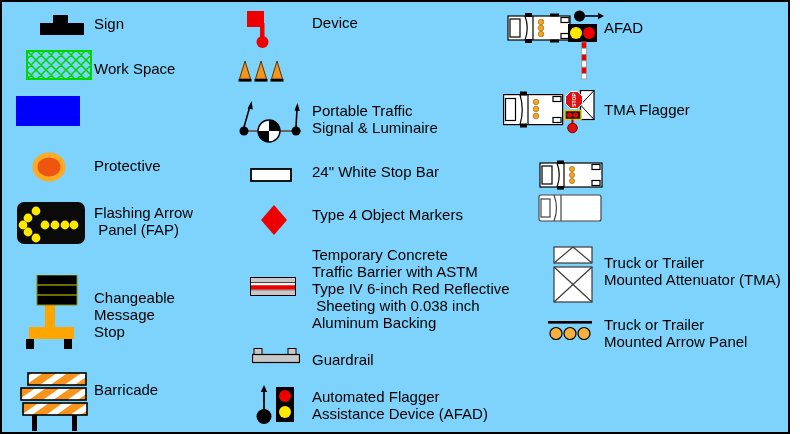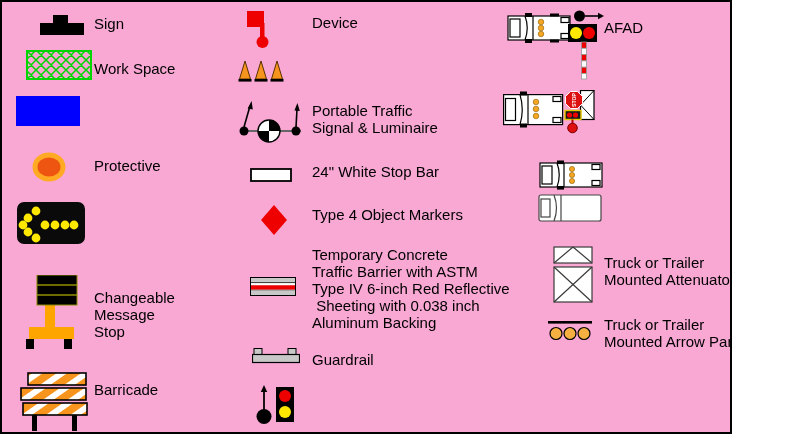--- a/index.html
+++ b/index.html
@@ -1,21 +1,21 @@
 <!DOCTYPE html>
 <html><head>
 <meta charset="utf-8">
 <style>
   html,body{margin:0;padding:0;background:#fff;}
   #legend-root{
     position:relative;
-    width:732px;height:434px;
+    width:790px;height:434px;
     box-sizing:border-box;
     border:2px solid #000;
-    background:#f9a8d4;
+    background:#7dd3fc;
     font-family:"Liberation Sans",sans-serif;
     overflow:hidden;
   }
   .icon{position:absolute;line-height:0;}
   .lbl{
     position:absolute;
     font-size:15px;line-height:17px;
     color:#000;white-space:pre;
   }
 </style>
@@ -67,20 +67,22 @@
         <circle cx="6" cy="23" r="4.4"></circle>
           <circle cx="11" cy="30" r="4.4"></circle>
         <circle cx="19" cy="36" r="4.4"></circle>
         <circle cx="28" cy="23" r="4.4"></circle>
           <circle cx="38" cy="23" r="4.4"></circle>
         <circle cx="48" cy="23" r="4.4"></circle>
           <circle cx="57" cy="23" r="4.4"></circle>
       </g>
     </svg>
   </span>
+  <div class="lbl" style="left:92px;top:202px">Flashing Arrow
+ Panel (FAP)</div>
 
   <span class="icon" style="left:24px;top:273px">
     <svg width="52" height="74" viewBox="0 0 52 74">
       <rect x="19" y="29" width="10" height="24" fill="#FFA500"></rect>
       <rect x="3" y="52" width="45" height="12" fill="#FFA500"></rect>
       <rect x="0" y="64" width="8" height="10" fill="#000"></rect>
       <rect x="38" y="64" width="8" height="10" fill="#000"></rect>
       <rect x="11" y="0" width="40" height="30" fill="#000" stroke="#8a8a00" stroke-width="1"></rect>
       <line x1="11" y1="10" x2="51" y2="10" stroke="#909000" stroke-width="1.4"></line>
       <line x1="11" y1="20" x2="51" y2="20" stroke="#909000" stroke-width="1.4"></line>
@@ -189,20 +191,22 @@
   <span class="icon" style="left:252px;top:383px">
     <svg width="40" height="40" viewBox="0 0 40 40">
       <line x1="10" y1="26" x2="10" y2="5" stroke="#000" stroke-width="1.8"></line>
       <polygon points="6.8,7 10,0 13.2,7" fill="#000"></polygon>
       <circle cx="10" cy="31.5" r="7.5" fill="#000"></circle>
       <rect x="22" y="2" width="18" height="35" fill="#000"></rect>
       <circle cx="31" cy="11" r="6" fill="#EE0000"></circle>
       <circle cx="31" cy="27" r="6" fill="#FFE800"></circle>
     </svg>
   </span>
+  <div class="lbl" style="left:310px;top:386px">Automated Flagger
+Assistance Device (AFAD)</div>
 
   <span class="icon" style="left:503px;top:6px">
     <svg width="100" height="72" viewBox="0 0 100 72">
       <g stroke="#000" fill="#fff" stroke-width="1.2">
         <rect x="3" y="8" width="62" height="24"></rect>
         <rect x="5" y="11" width="10" height="18"></rect>
         <path d="M20,8 q4.5,12 0,24" fill="none"></path>
         <line x1="28" y1="8" x2="28" y2="32"></line>
         <rect x="56" y="9.5" width="8" height="5"></rect>
         <rect x="56" y="25.5" width="8" height="5"></rect>
@@ -256,20 +260,21 @@
       <line x1="91" y1="29.5" x2="77.5" y2="15" stroke="#000" stroke-width="1"></line>
       <polygon points="79.5,13.5 74.5,18.5 67.5,18.5 62.5,13.5 62.5,6.5 67.5,1.5 74.5,1.5 79.5,6.5" fill="#DD1111" stroke="#fff" stroke-width="1"></polygon>
       <text x="71" y="10" transform="rotate(-90 71 10)" fill="#fff" font-size="5.2" font-weight="bold" text-anchor="middle" dominant-baseline="central">STOP</text>
       <rect x="62" y="20.5" width="16" height="9" fill="#1a1a1a" stroke="#E8C800" stroke-width="1.4"></rect>
       <circle cx="66.5" cy="25" r="2.6" fill="#EE0000"></circle>
       <circle cx="72.5" cy="25" r="2.6" fill="#EE0000"></circle>
       <line x1="69.5" y1="29.5" x2="69.5" y2="33.5" stroke="#B00" stroke-width="2"></line>
       <circle cx="69.5" cy="38" r="4.8" fill="#E01010" stroke="#7a0000" stroke-width="1"></circle>
     </svg>
   </span>
+  <div class="lbl" style="left:602px;top:99px">TMA Flagger</div>
 
   <span class="icon" style="left:536px;top:158px">
     <svg width="66" height="64" viewBox="0 0 66 64">
       <g stroke="#000" fill="#fff" stroke-width="1.2">
         <rect x="2" y="3" width="62" height="24"></rect>
         <rect x="4" y="6" width="10" height="18"></rect>
         <path d="M19,3 q4.5,12 0,24" fill="none"></path>
         <line x1="26" y1="3" x2="26" y2="27"></line>
         <rect x="54" y="4.5" width="8" height="5"></rect>
         <rect x="54" y="20.5" width="8" height="5"></rect>

